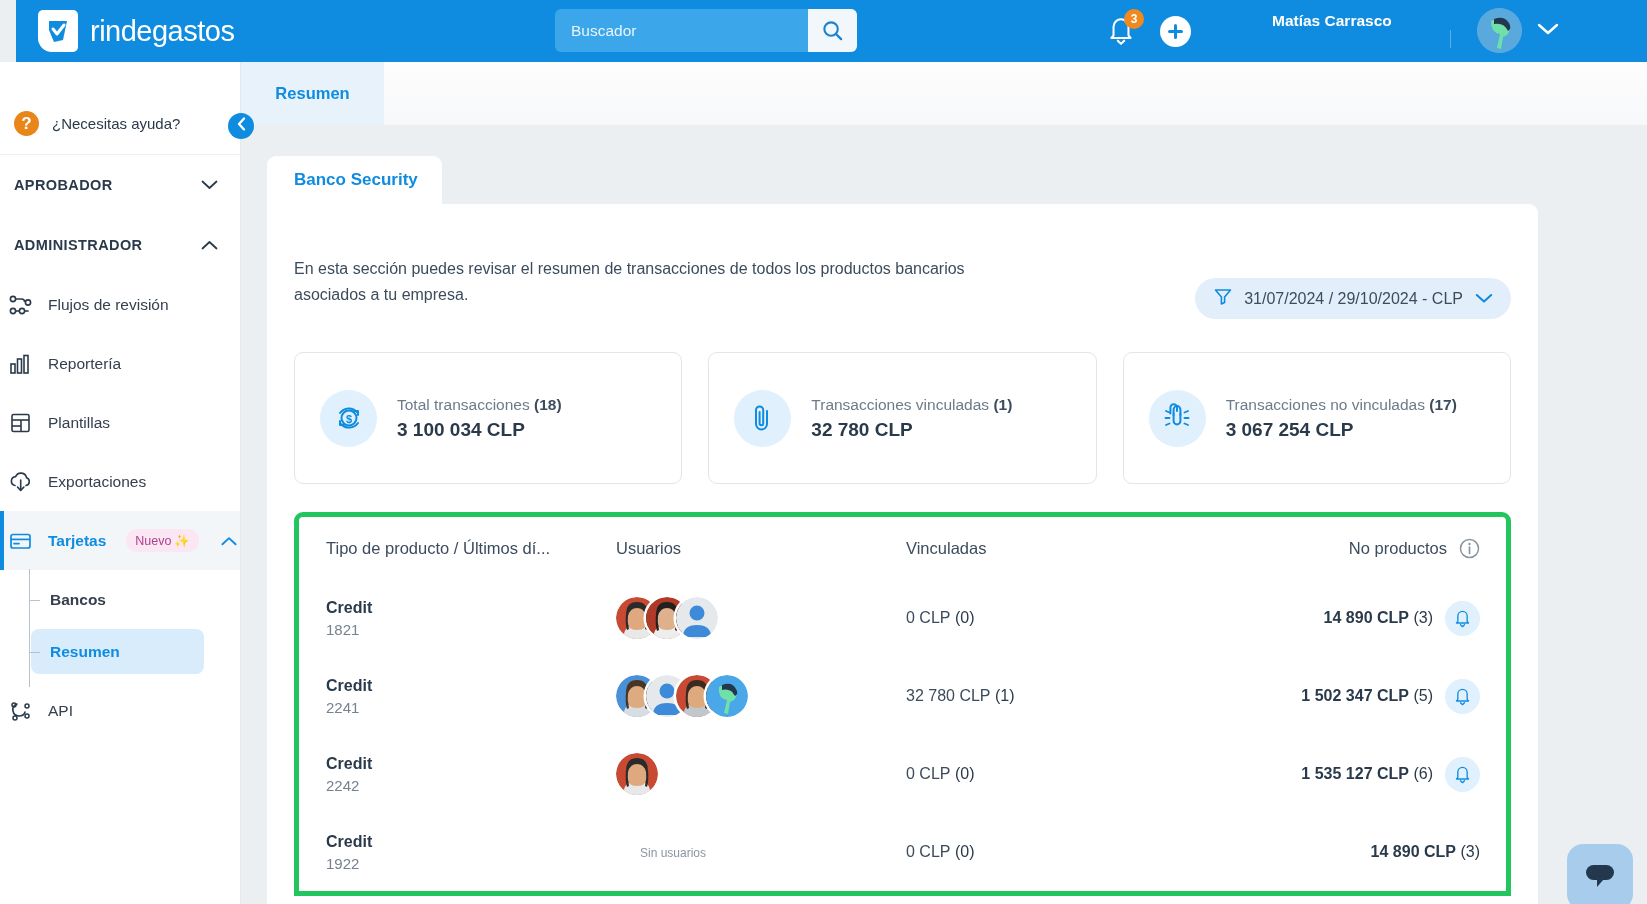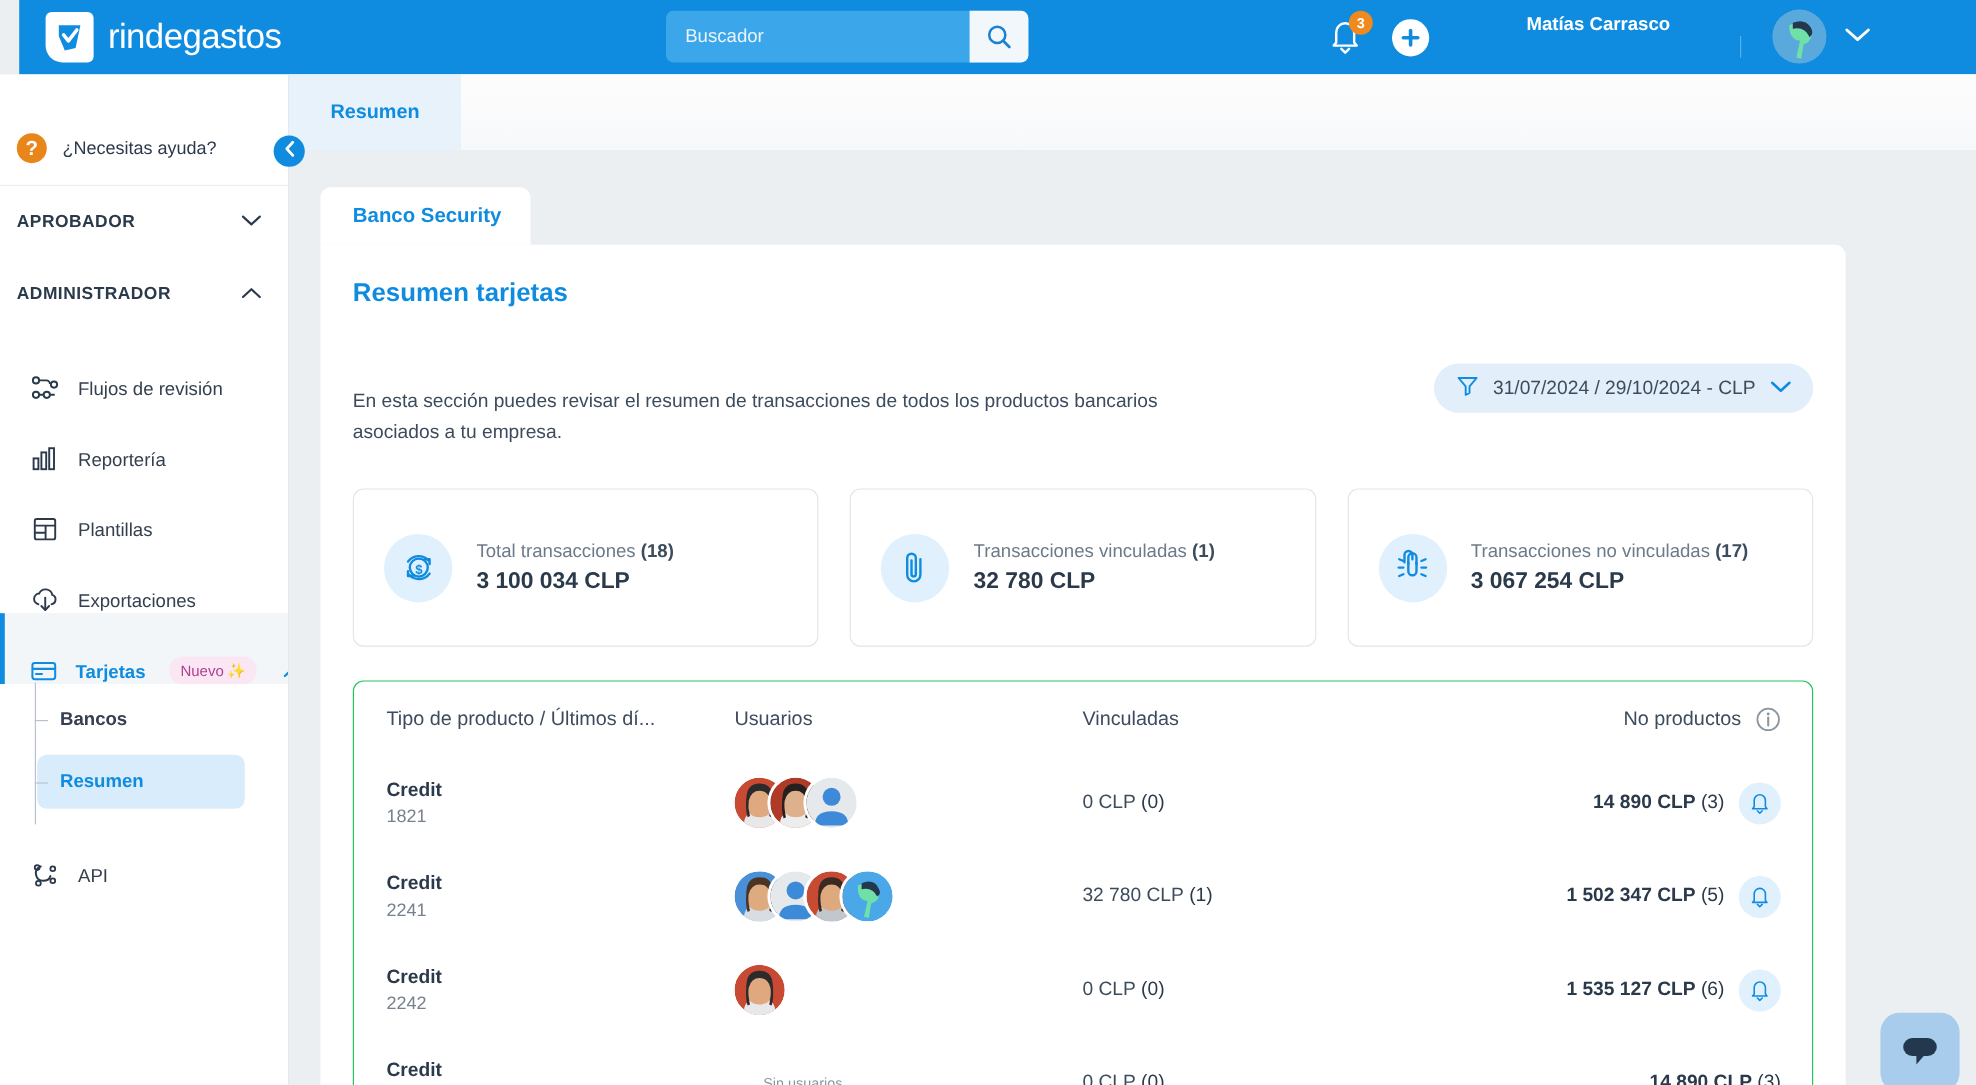--- a/index.html
+++ b/index.html
@@ -106,22 +106,22 @@
 
   .sec-row {
     display: flex; align-items: center; justify-content: space-between;
     height: 60px; padding: 0 22px 0 14px; cursor: pointer;
   }
   .sec-title {
     font-size: 14.5px; font-weight: 700; color: #2b3a4b; letter-spacing: 0.4px;
   }
 
   .nav-item {
-    display: flex; align-items: flex-end; gap: 14px;
-    height: 59px; padding-left: 25px; cursor: pointer; position: relative;
+    display: flex; align-items: center; gap: 14px;
+    height: 59px; padding-left: 8px; cursor: pointer; position: relative;
   }
   .nav-item .nav-ico { width: 26px; display: flex; justify-content: center; }
   .nav-label { font-size: 15.5px; color: #35404f; }
 
   .nav-item.active { background: #f2f6f9; }
   .nav-item.active::before {
     content: ""; position: absolute; left: 0; top: 0;
     width: 4px; height: 100%; background: #0f8ce0;
   }
   .nav-item.active .nav-label { color: #0f8ce0; font-weight: 700; }
@@ -186,21 +186,21 @@
   }
   .panel-tab span { color: #0f8ce0; font-size: 17px; font-weight: 700; }
   .panel-body {
     background: #ffffff; border-radius: 0 9px 9px 9px;
     padding: 28px 27px 0 27px; min-height: 720px;
   }
 
   .panel-title { color: #0f8ce0; font-size: 21.5px; font-weight: 700; }
   .intro-row { display: flex; justify-content: space-between; align-items: flex-start; margin-top: 24px; }
   .intro-text {
-    font-size: 16px; color: #3c4c5d; line-height: 1.64; max-width: 740px; margin-top: 41px;
+    font-size: 16px; color: #3c4c5d; line-height: 1.64; max-width: 740px;
   }
   .date-filter {
     background: #e2effb; border-radius: 22px; height: 41px;
     display: flex; align-items: center; gap: 12px;
     padding: 0 18px 0 19px; cursor: pointer; margin-top: 22px;
   }
   .date-filter .dfs { font-size: 16px; color: #3c4c5d; }
 
   
   .cards { display: flex; gap: 26px; margin-top: 33px; }
@@ -211,21 +211,21 @@
   .card-ico {
     width: 57px; height: 57px; border-radius: 50%; background: #e0f0fc;
     display: flex; align-items: center; justify-content: center; flex-shrink: 0;
   }
   .card-lbl { font-size: 15.5px; color: #6d7b89; }
   .card-lbl b { color: #3c4c5d; font-weight: 700; }
   .card-val { font-size: 19px; font-weight: 700; color: #2b3a4b; margin-top: 5px; }
 
   
   .tbl-wrap {
-    margin-top: 28px; border: 1px solid #22c55e;
+    margin-top: 28px; border: 5px solid #22c55e;
     border-radius: 9px 9px 0 0; overflow: hidden;
   }
   .trow {
     display: flex; align-items: center; height: 78px; padding: 0 26px 0 27px;
   }
   .thead { height: 62px; }
   .th { font-size: 16.5px; color: #3c4c5d; font-weight: 400; }
   .c1 { width: 290px; }
   .c2 { width: 290px; }
   .c3 { width: 330px; }
@@ -447,21 +447,20 @@
       <span>Resumen</span>
     </div>
   </div>
 
   <div class="panel">
     <div class="panel-tab">
       <span>Banco Security</span>
     </div>
 
     <div class="panel-body">
-      <div class="panel-title">Resumen tarjetas</div>
 
       <div class="intro-row">
         <div class="intro-text">En esta sección puedes revisar el resumen de transacciones de todos los productos bancarios asociados a tu empresa.</div>
         <div class="date-filter">
           <span>
             <svg width="18" height="17" viewBox="0 0 18 17">
               <path d="M1.5 2 H16.5 L10.6 9 V14.5 L7.4 16 V9 Z" stroke="#0f8ce0" stroke-width="1.6" fill="none" stroke-linejoin="round"></path>
             </svg>
           </span>
           <span class="dfs">31/07/2024 / 29/10/2024 - CLP</span>

